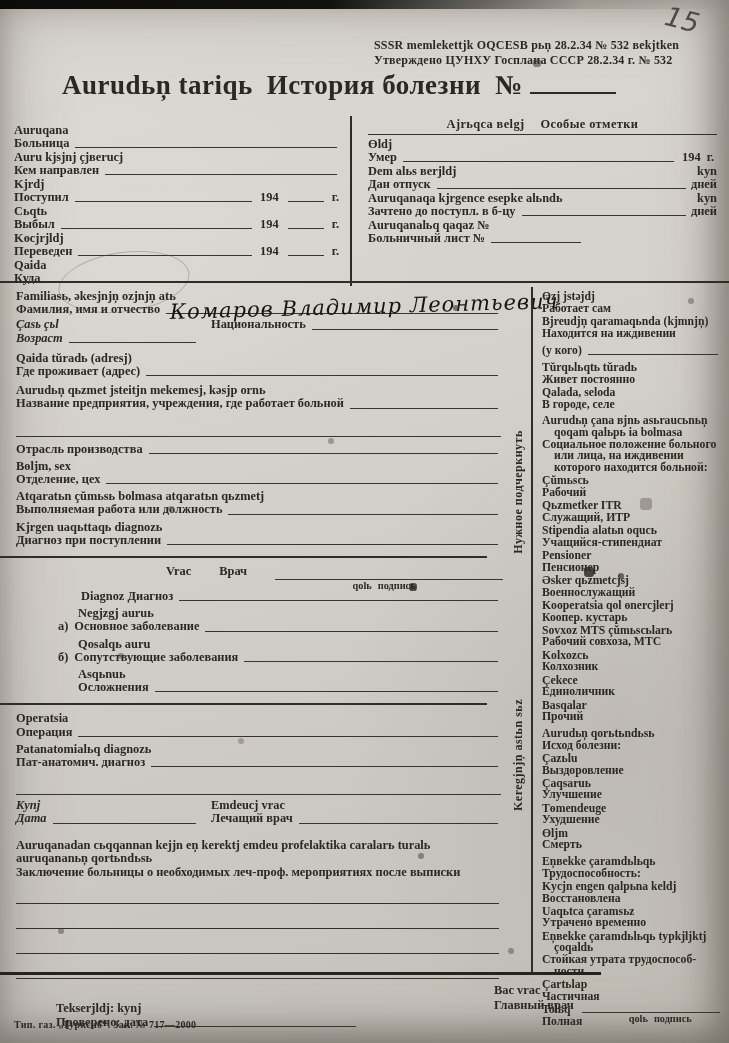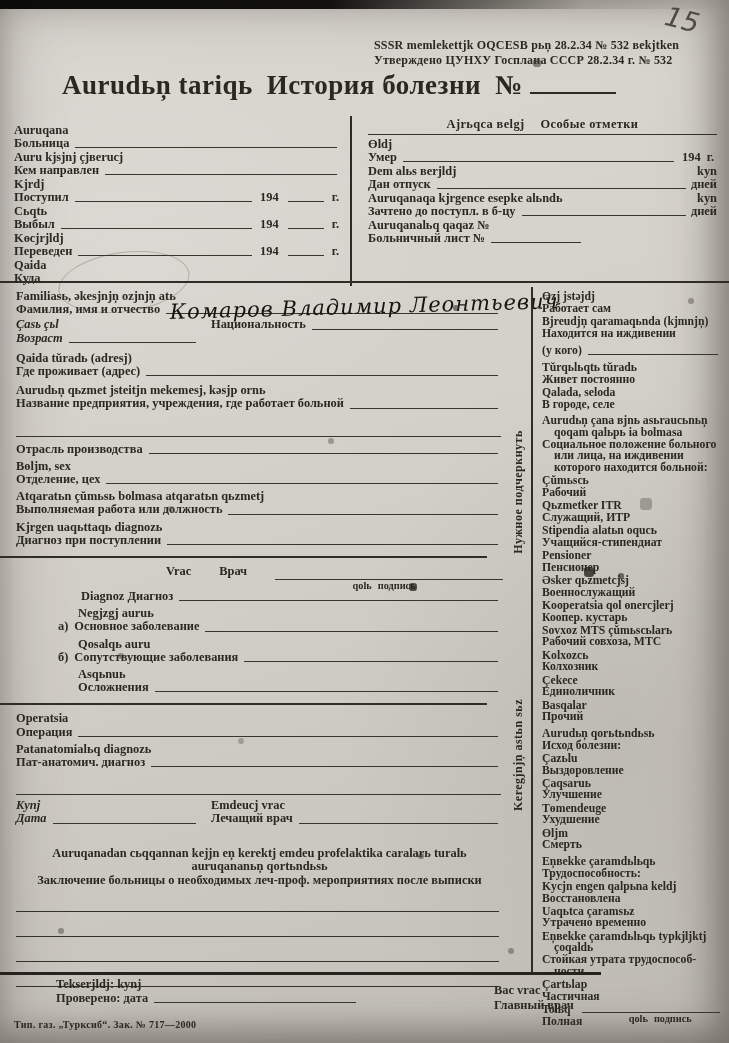--- a/index.html
+++ b/index.html
@@ -58,26 +58,26 @@
   .hrl{border:0;border-top:2px solid #302d27;margin:9px 0 7px -16px;width:487px;}
   .sigrow{display:flex;align-items:flex-start;margin:6px 0 4px;padding-left:150px;gap:20px;}
   .sigrow .lblkk{margin-right:8px;}
   .sigfill{flex:1;border-bottom:1.7px solid #38352d;position:relative;height:14px;margin-left:8px;}
   .sigcap{position:absolute;top:14px;left:34%;font-size:10.3px;white-space:nowrap;}
   .sigcap span{margin-right:6px;}
   .indent65{padding-left:65px;}
   .indent58{padding-left:42px;}
   .marker{margin-right:6px;}
   .subkk{padding-left:62px;}
-  .concl{margin-top:20px;text-align:center;}
+  .concl{margin-top:12px;}
   .concl .ckk{white-space:normal;line-height:13.5px;}
   .concl .cru{white-space:normal;line-height:13.5px;}
   .blankline{border-bottom:1.9px solid #34312a;height:24px;margin:0 4px 0 0;}
   .footer{position:absolute;top:978px;left:0;width:729px;font-size:12.4px;line-height:13.5px;}
-  .f-left{position:absolute;left:56px;top:0;width:305px;}
+  .f-left{position:absolute;left:56px;top:24px;width:305px;}
   .f-right{position:absolute;left:494px;top:6px;width:226px;}
   .imprint{position:absolute;left:14px;top:40px;font-size:10px;letter-spacing:.3px;}
   .specks{position:absolute;top:0;left:0;width:2px;height:2px;background:transparent;border-radius:50%;pointer-events:none;
     box-shadow:
       455px 307px 0 2px rgba(40,38,32,.55), 412px 586px 0 3px rgba(35,32,27,.75),
       588px 571px 0 4px rgba(40,36,30,.8), 620px 575px 0 2px rgba(40,36,30,.6),
       645px 503px 0 5px rgba(110,105,95,.5), 536px 62px 0 3px rgba(60,56,48,.55),
       120px 655px 0 2px rgba(50,46,40,.4), 330px 440px 0 2px rgba(90,85,75,.45),
       60px 930px 0 2px rgba(50,46,40,.4), 420px 855px 0 2px rgba(50,46,40,.45),
       690px 300px 0 2px rgba(70,66,58,.4), 240px 740px 0 2px rgba(80,75,65,.35),

